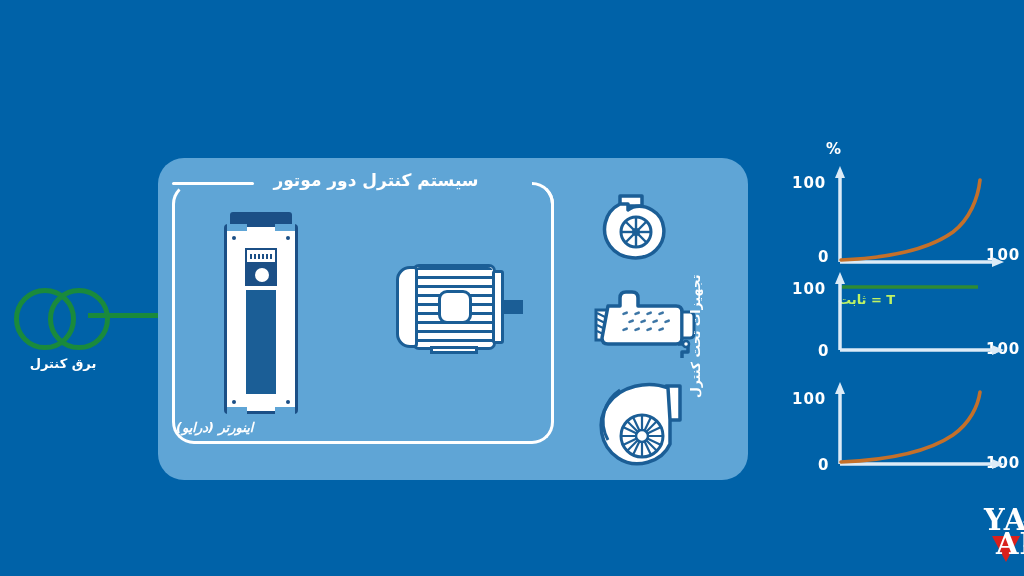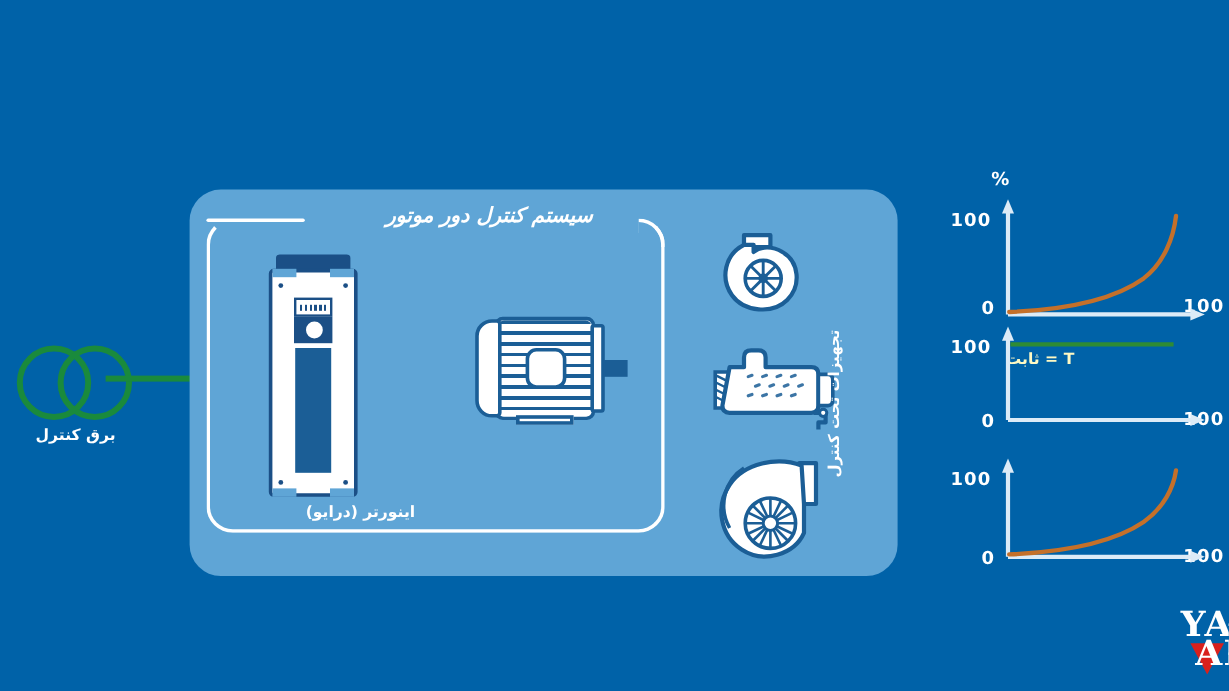--- a/index.html
+++ b/index.html
@@ -39,22 +39,22 @@
   .frame-top-left{
     position:absolute;left:14px;top:24px;width:82px;height:3px;background:#ffffff;
     border-radius:2px;
   }
   .frame-corner-r{
     position:absolute;left:374px;top:24px;width:22px;height:24px;
     border-top:3px solid #ffffff;border-right:3px solid #ffffff;
     border-top-right-radius:22px;box-sizing:border-box;
   }
   .panel-title{
-    position:absolute;left:100px;top:12px;width:236px;
-    color:#ffffff;font-size:17px;font-weight:bold;direction:rtl;letter-spacing:.2px;font-style:italic;
+    position:absolute;left:100px;top:12px;width:236px;text-align:center;
+    color:#ffffff;font-size:17px;font-weight:bold;direction:rtl;letter-spacing:.2px;
   }
 
   
   .inverter{position:absolute;left:62px;top:54px;width:82px;height:204px;}
   .inv-cap{position:absolute;left:10px;top:0;width:62px;height:18px;background:#1B4F86;border-radius:3px 3px 0 0;}
   .inv-body{
     position:absolute;left:4px;top:12px;width:74px;height:190px;
     background:#ffffff;border:3px solid #1B4F86;box-sizing:border-box;border-radius:4px;
   }
   .inv-notch{position:absolute;width:20px;height:7px;background:#5FA5D6;}
@@ -76,22 +76,22 @@
   .inv-knobbox{
     position:absolute;left:25px;top:52px;width:32px;height:22px;
     background:#1B4F86;
   }
   .inv-knob{
     position:absolute;left:35px;top:56px;width:14px;height:14px;
     background:#ffffff;border-radius:50%;
   }
   .inv-bar{position:absolute;left:26px;top:78px;width:30px;height:104px;background:#1B5E96;}
   .inv-label{
-    position:absolute;left:18px;top:262px;width:170px;text-align:right;
-    color:#ffffff;font-size:13px;font-weight:bold;direction:rtl;
+    position:absolute;left:18px;top:262px;width:170px;text-align:left;
+    color:#ffffff;font-size:13px;font-weight:bold;direction:rtl;font-style:italic;
   }
 
   
   .motor{position:absolute;left:228px;top:102px;width:150px;height:96px;}
   .mo-shell{
     position:absolute;left:26px;top:4px;width:84px;height:86px;
     background:#ffffff;border:3px solid #1B5E96;box-sizing:border-box;border-radius:7px;
   }
   .mo-fins{
     position:absolute;left:29px;top:7px;width:78px;height:80px;
@@ -143,21 +143,21 @@
   .ch1{top:0;height:125px;}
   .ch2{top:128px;height:98px;}
   .ch3{top:240px;height:100px;}
   .pct-sign{
     position:absolute;left:36px;top:0px;color:#ffffff;font-size:15px;font-weight:bold;
   }
   .ytop{position:absolute;color:#ffffff;font-size:15px;font-weight:bold;letter-spacing:1px;}
   .yzero{position:absolute;color:#ffffff;font-size:15px;font-weight:bold;}
   .xmax{position:absolute;color:#ffffff;font-size:15px;font-weight:bold;letter-spacing:1px;}
   .const-label{
-    position:absolute;left:48px;top:24px;color:#fef9c3;font-size:13px;font-weight:bold;
+    position:absolute;left:48px;top:24px;color:#bef264;font-size:13px;font-weight:bold;
     direction:rtl;
   }
 
   
   .logo{position:absolute;left:956px;top:500px;width:84px;height:66px;margin-left:28px;}
   .logo-text{
     position:absolute;left:0;top:6px;width:84px;
     color:#ffffff;font-size:29px;font-weight:bold;letter-spacing:1px;
     font-family:"DejaVu Serif","Liberation Serif",serif;line-height:1;
   }

